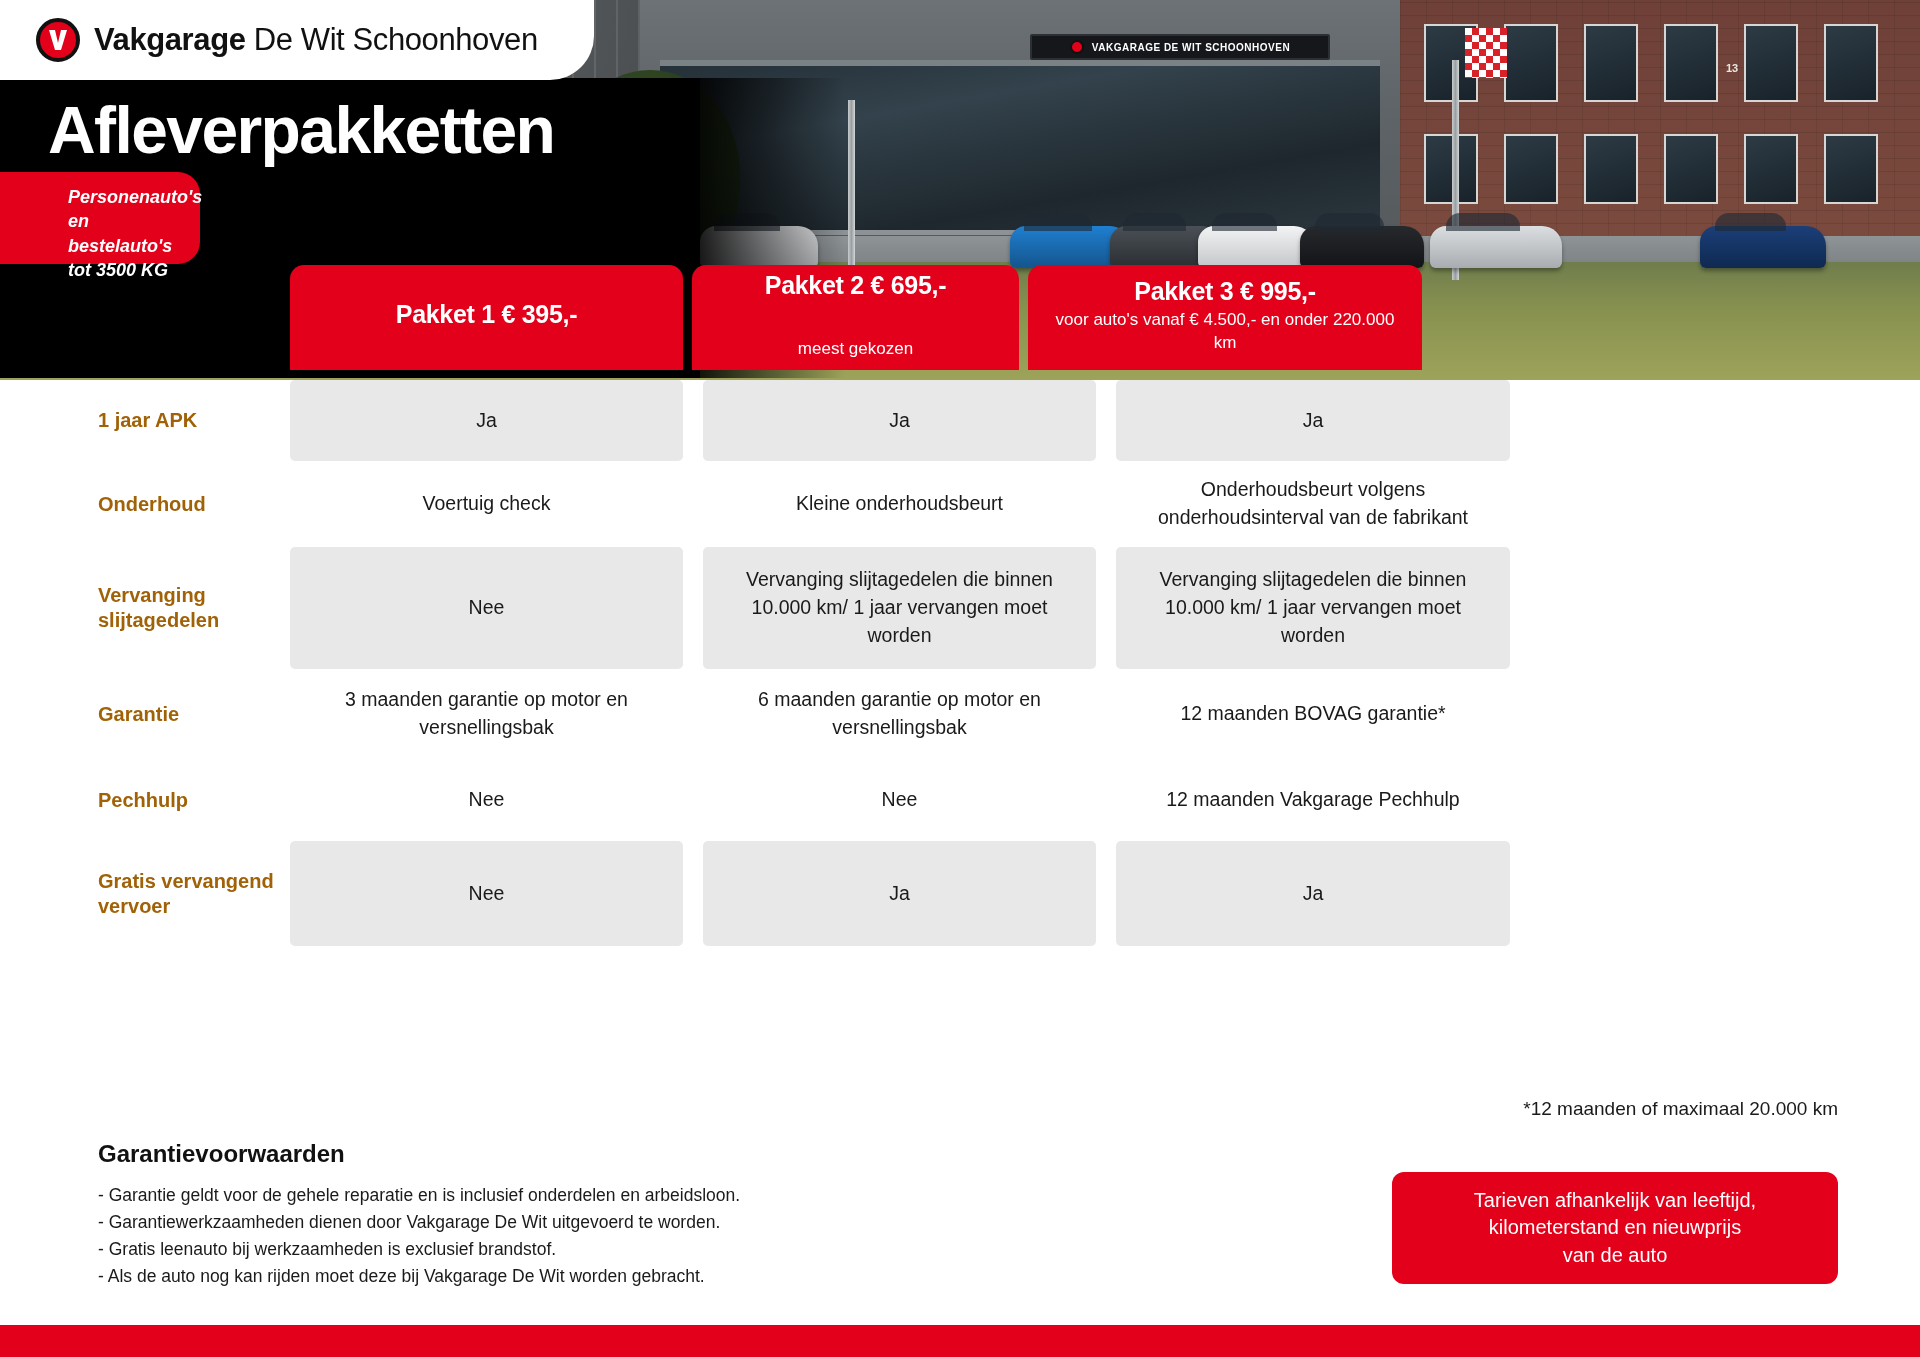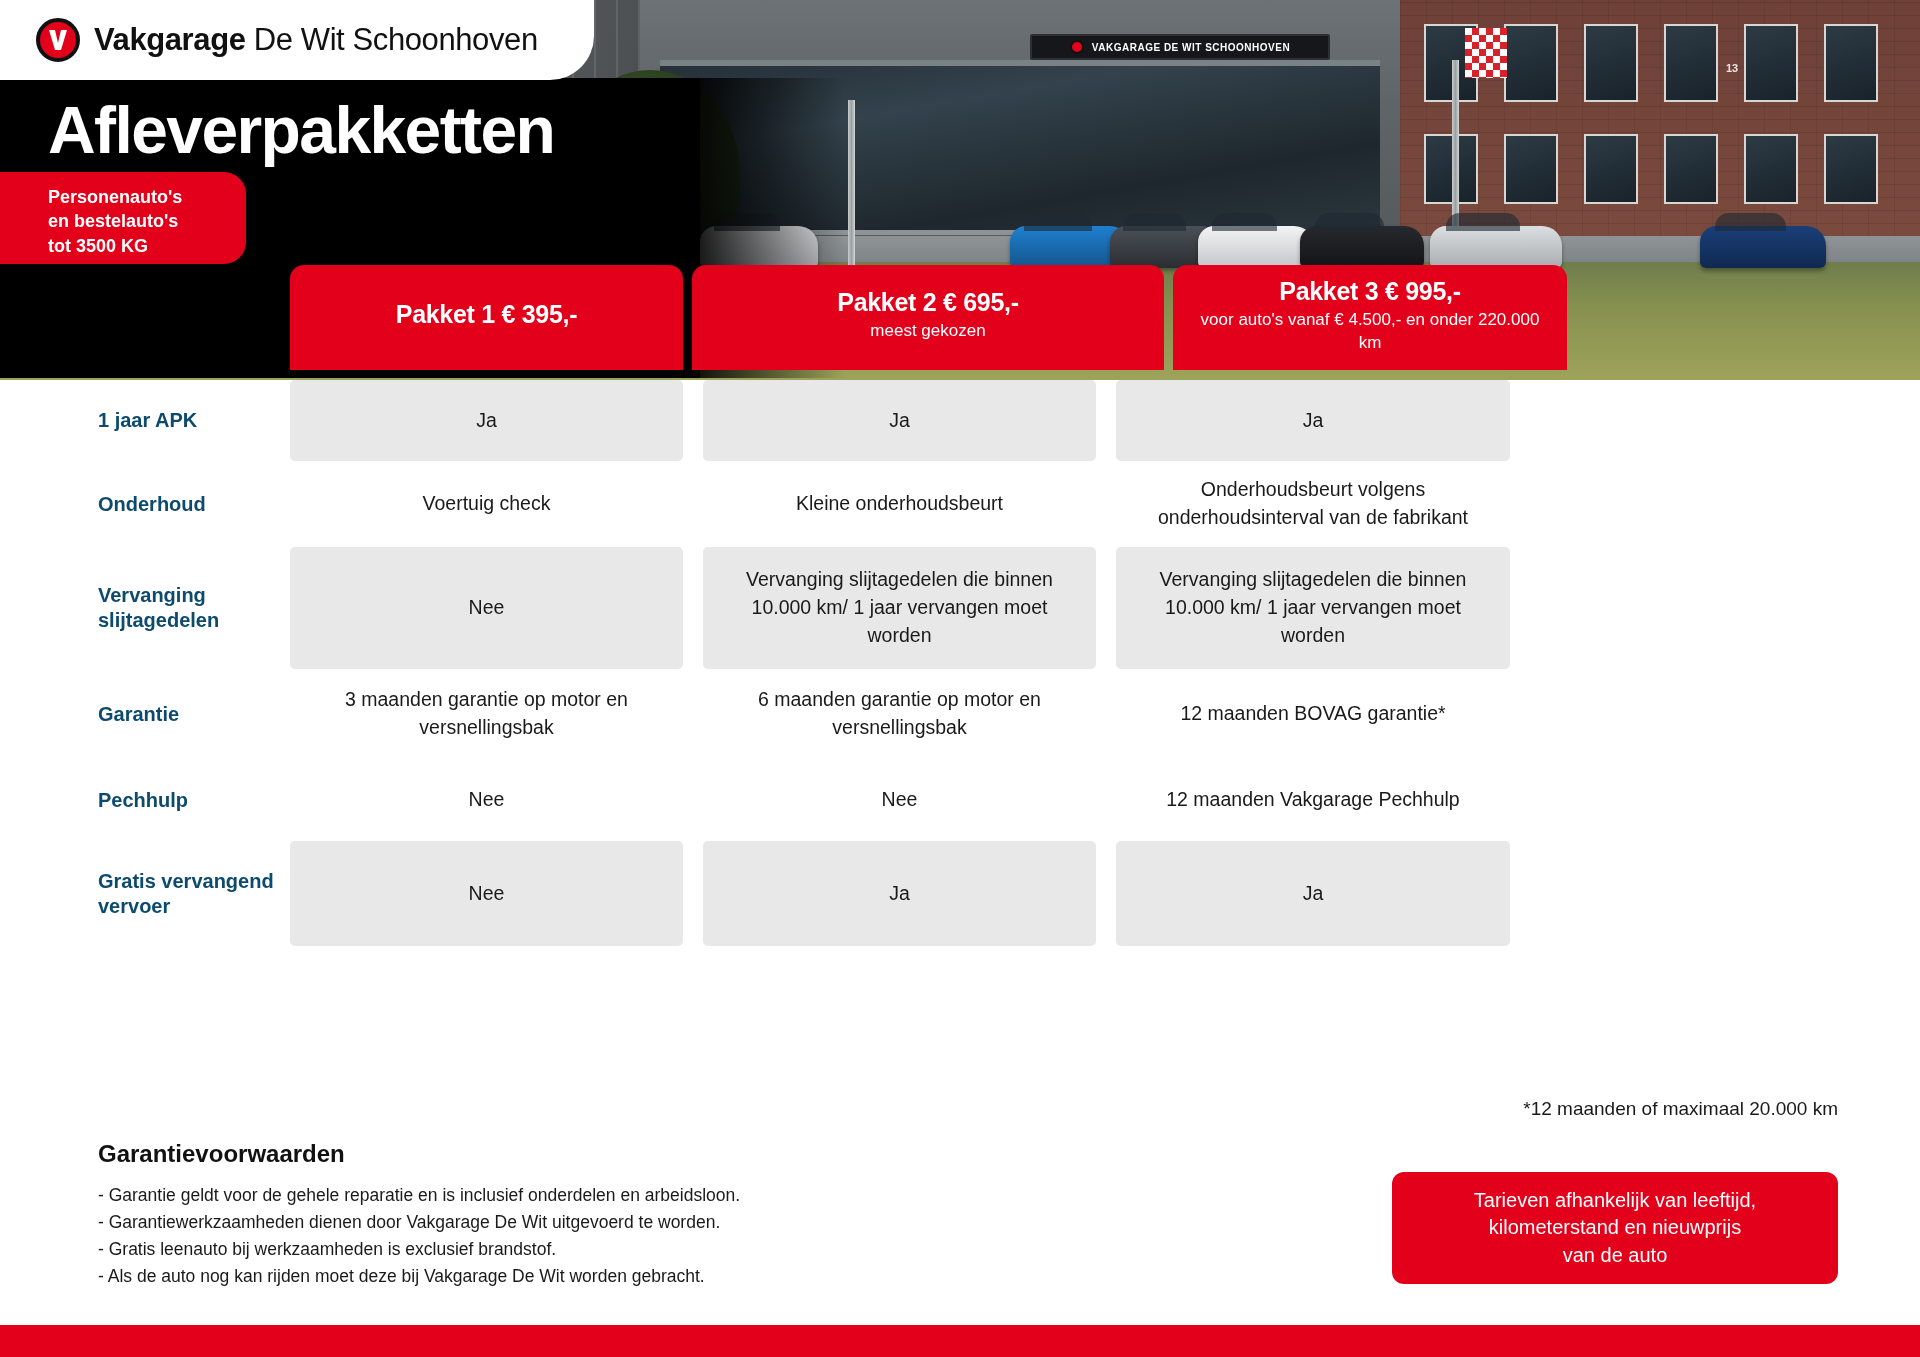--- a/index.html
+++ b/index.html
@@ -127,51 +127,51 @@
   .logo-text span.light { font-weight:normal; }
 
   
   .main-title {
     position:absolute; left:48px; top:92px; z-index:25;
     font-size:66px; font-weight:bold; color:#fff; letter-spacing:-1.6px;
   }
 
   
   .red-tab {
-    position:absolute; left:0; top:172px; width:246px; height:92px; z-index:26;
+    position:absolute; left:0; top:172px; width:200px; height:92px; z-index:26;
     background:#e2001a; border-radius:0 22px 22px 0;
-    padding:13px 18px 0 48px; color:#fff;
-    font-size:18px; font-weight:bold; line-height:1.36;
+    padding:13px 18px 0 68px; color:#fff;
+    font-size:18px; font-weight:bold; line-height:1.36;font-style:italic;
   }
 
   
   .pkg-row {
     position:absolute; top:265px; left:290px; width:1600px; height:105px; z-index:28;
     display:flex; gap:9px;
   }
   .pkg-card {
     background:#e2001a; border-radius:14px 14px 0 0;
     color:#fff; text-align:center;
     display:flex; flex-direction:column; align-items:center; justify-content:center;
     padding:6px 14px 10px;
   }
   .pkg-card.c1 { width:393px; }
-  .pkg-card.c2 { width:472px; }
+  .pkg-card.c2 { width:327px;justify-content:space-between; }
   .pkg-card.c3 { width:394px; }
   .pkg-title { font-size:25px; font-weight:bold; letter-spacing:-.3px; }
   .pkg-sub { font-size:17px; font-weight:normal; line-height:1.32; margin-top:3px; }
 
   
   .table {
     position:absolute; left:0; top:380px; width:1920px;
   }
   .trow { display:flex; align-items:stretch; }
   .lbl {
     width:290px; flex:0 0 290px; display:flex; align-items:center;
-    padding-left:98px; font-size:20px; font-weight:bold; color:#0c4a6e; line-height:1.25;
+    padding-left:98px; font-size:20px; font-weight:bold; color:#a16207; line-height:1.25;
   }
   .cells { display:flex; gap:20px; flex:0 0 1600px; }
   .cell {
     display:flex; align-items:center; justify-content:center; text-align:center;
     font-size:19.5px; color:#1a1a1a; line-height:1.42; padding:10px 18px;
     border-radius:5px;
   }
   .cell.c1 { width:393px; }
   .cell.c2 { width:393px; }
   .cell.c3 { width:394px; }

